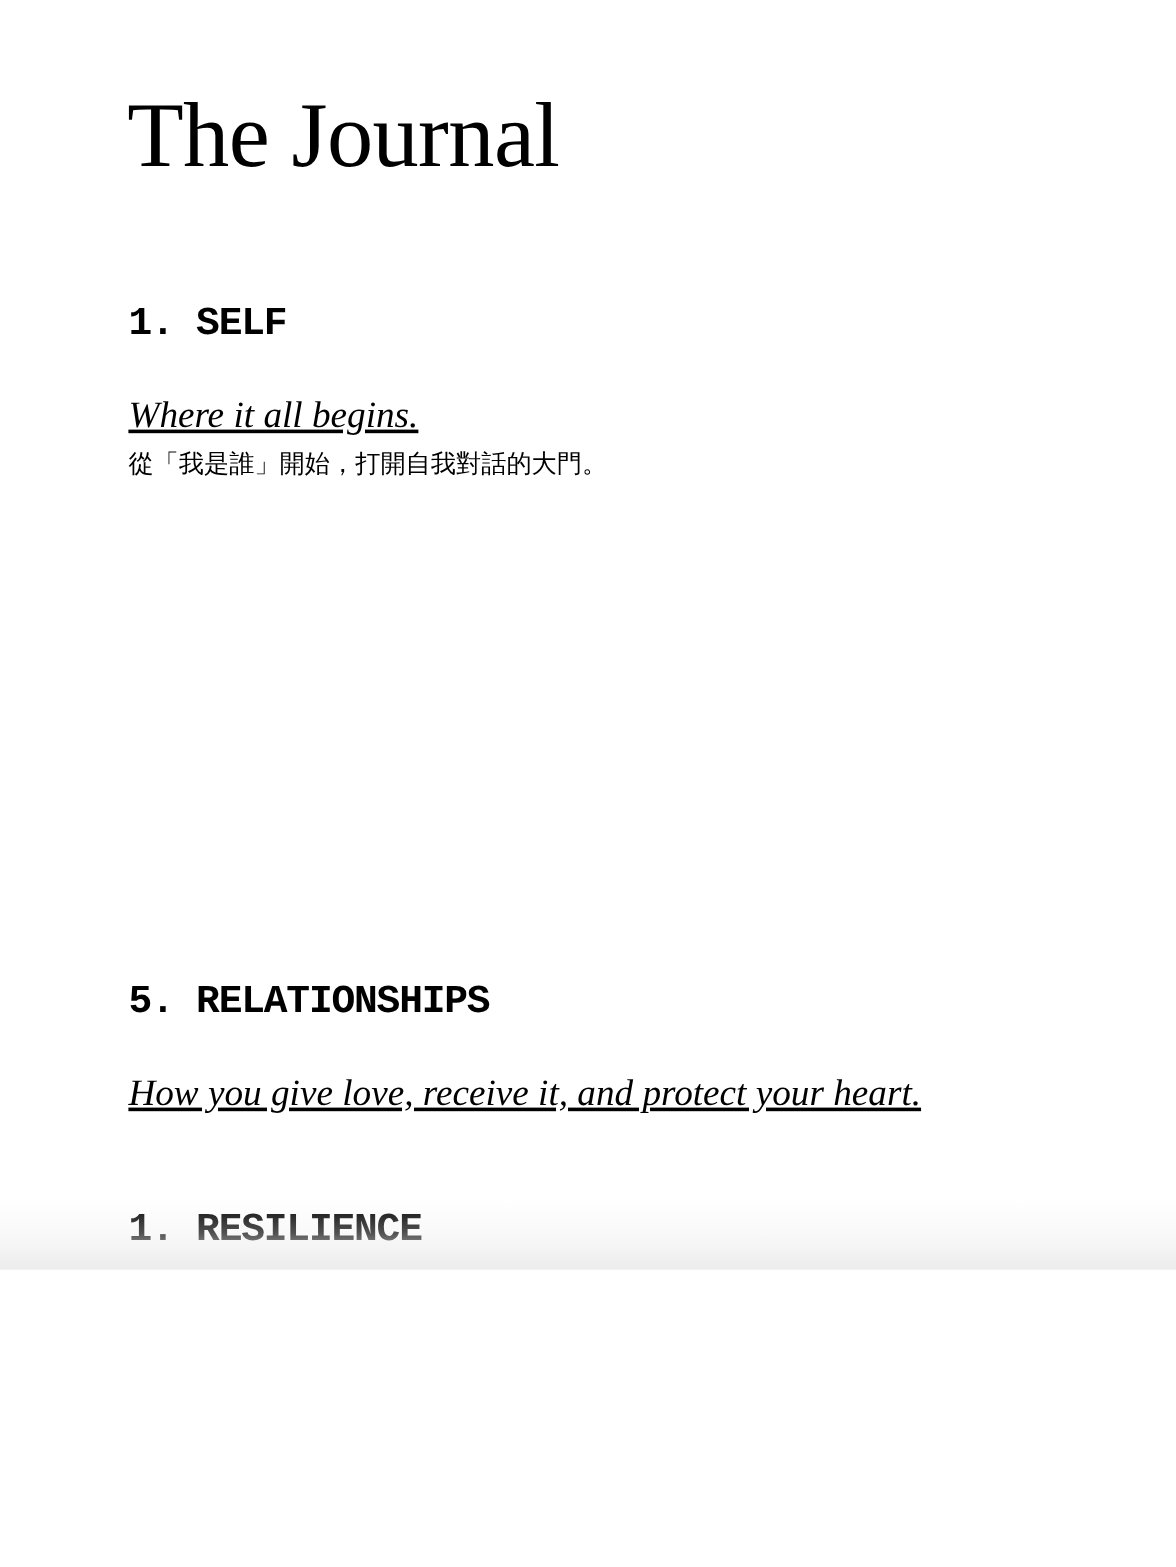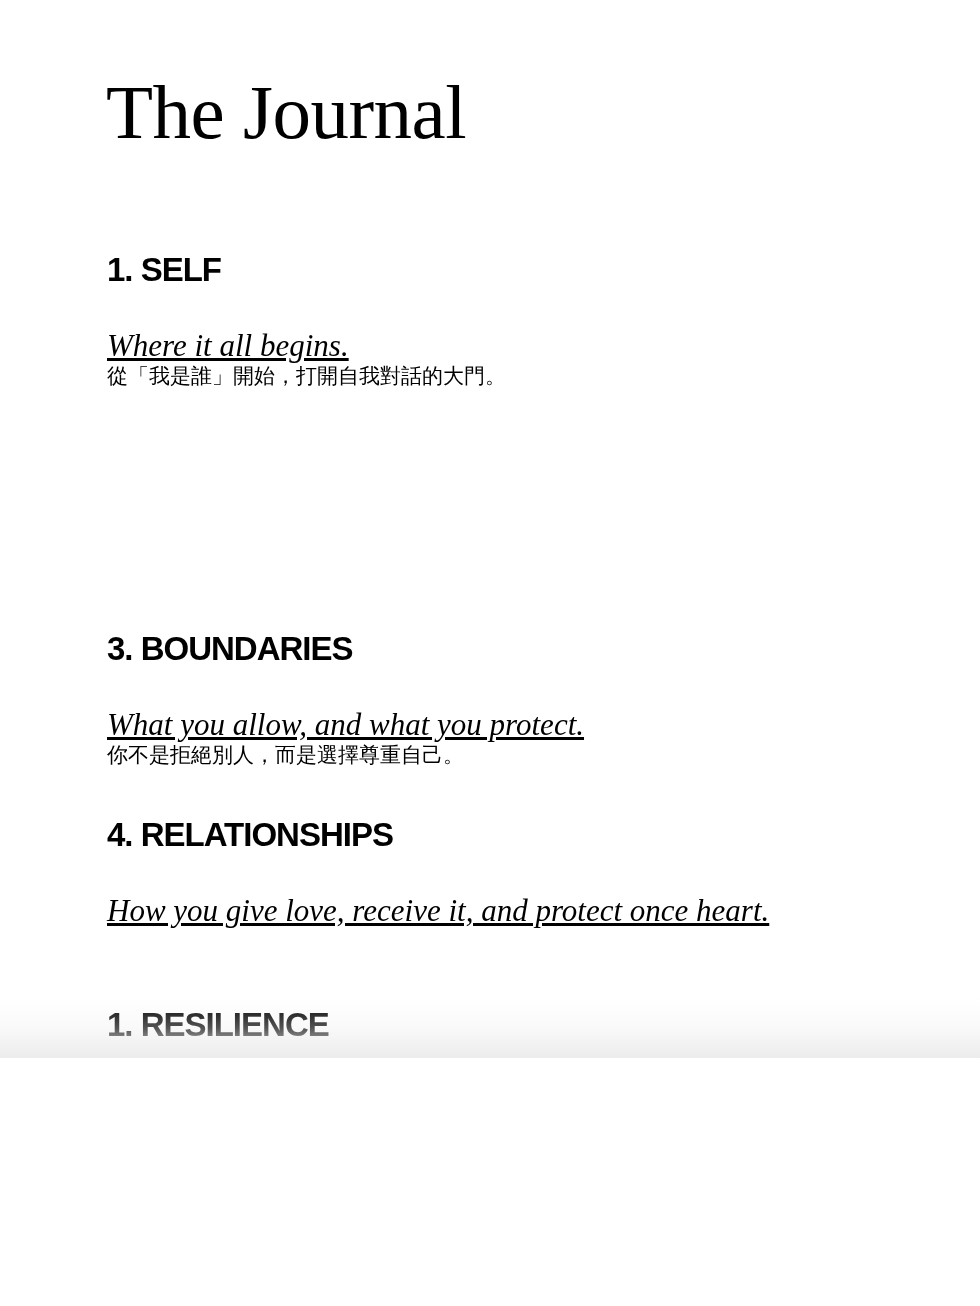--- a/index.html
+++ b/index.html
@@ -34,21 +34,21 @@
       letter-spacing: -0.5px;
       white-space: nowrap;
     }
     .section {
       position: absolute;
       left: 107px;
       width: 860px;
     }
     .section-heading {
       margin: 0;
-      font-family: Liberation Sans, sans-serif;
+      font-family: Liberation Mono, monospace;
       font-weight: bold;
       font-size: 33px;
       line-height: 40px;
       letter-spacing: -1px;
       white-space: nowrap;
     }
     .tagline {
       position: absolute;
       left: 0;
       top: 76px;
@@ -56,21 +56,21 @@
       font-family: "Liberation Serif", "DejaVu Serif", serif;
       font-style: italic;
       font-size: 31px;
       line-height: 40px;
       white-space: nowrap;
       text-decoration: underline;
     }
     .cjk-line {
       position: absolute;
       left: 0;
-      top: 112px;
+      top: 122px;
       margin: 0;
       font-family: "DejaVu Sans", "Liberation Sans", sans-serif;
       font-size: 21px;
       line-height: 28px;
       white-space: nowrap;
     }
     .bottom-fade {
       position: absolute;
       left: 0;
       bottom: 0;
@@ -87,29 +87,24 @@
 
   <h1 class="title">The Journal</h1>
 
   <div class="section" style="top:250px;">
     <h2 class="section-heading">1. SELF</h2>
     <p class="tagline">Where it all begins.</p>
     <p class="cjk-line">從「我是誰」開始，打開自我對話的大門。</p>
   </div>
 
 
-  <div class="section" style="top:629px;">
-    <h2 class="section-heading">3. BOUNDARIES</h2>
-    <p class="tagline">What you allow, and what you protect.</p>
-    <p class="cjk-line">你不是拒絕別人，而是選擇尊重自己。</p>
-  </div>
 
   <div class="section" style="top:815px;">
-    <h2 class="section-heading">4. RELATIONSHIPS</h2>
-    <p class="tagline">How you give love, receive it, and protect once heart.</p>
+    <h2 class="section-heading">5. RELATIONSHIPS</h2>
+    <p class="tagline">How you give love, receive it, and protect your heart.</p>
   </div>
 
   <div class="section" style="top:1005px;">
     <h2 class="section-heading">1. RESILIENCE</h2>
   </div>
 
   <div class="bottom-fade"></div>
 </div>
 
 </body></html>

